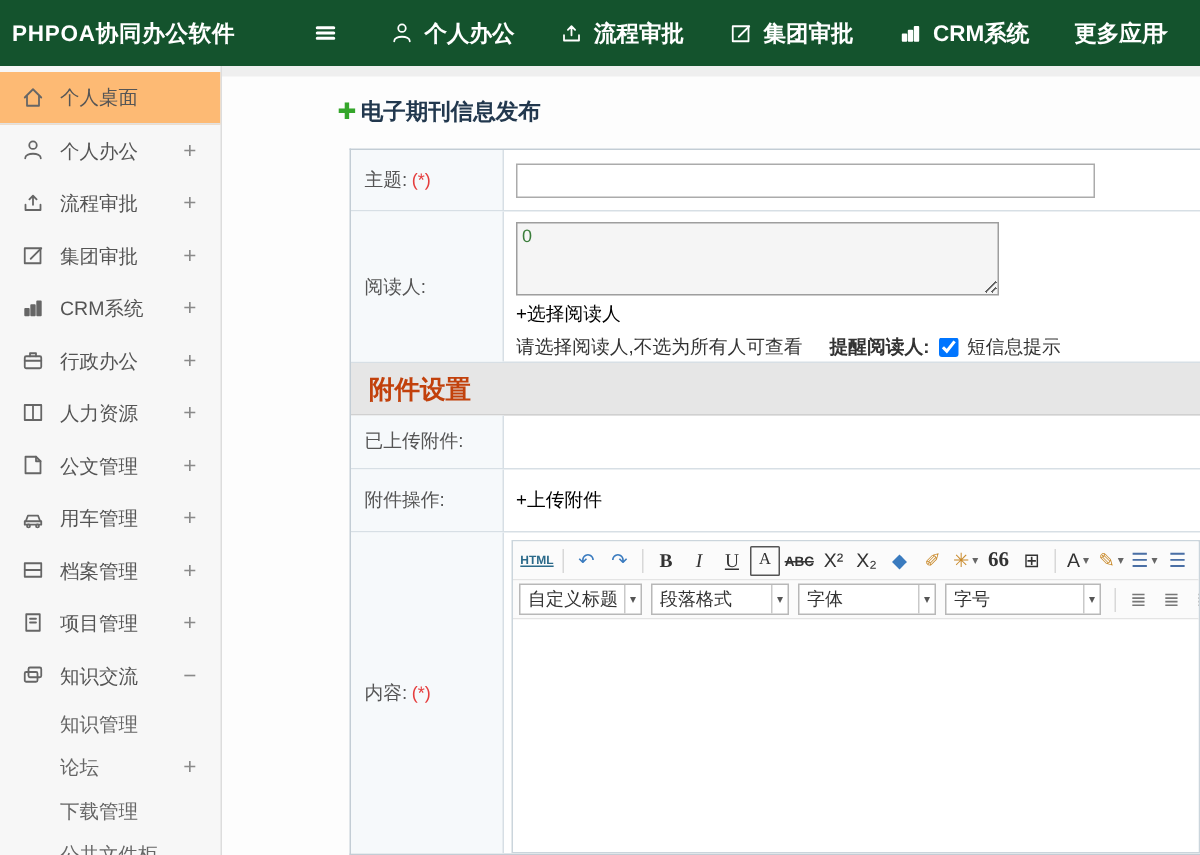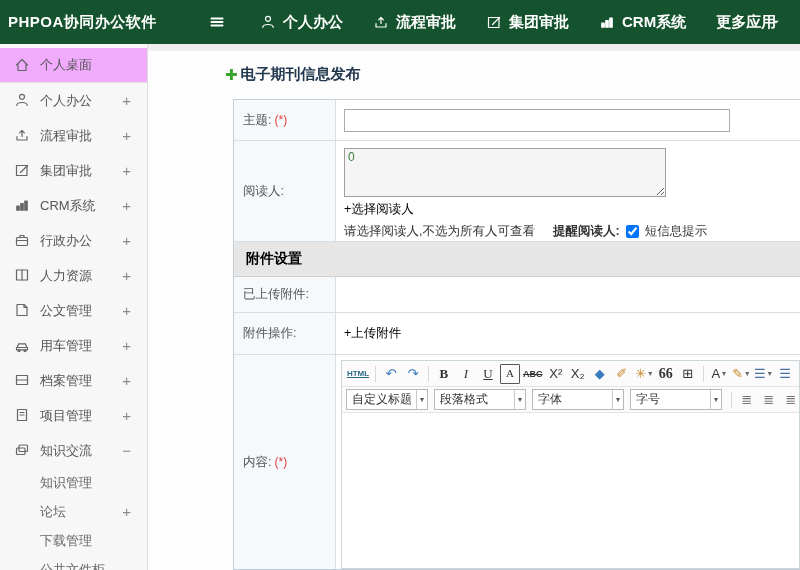--- a/index.html
+++ b/index.html
@@ -11,21 +11,21 @@
   .hamburger { width:34px; height:34px; display:flex; align-items:center; justify-content:center; cursor:pointer; margin-right:26px; }
   .topnav { display:flex; align-items:center; gap:30px; }
   .topnav-item { display:flex; align-items:center; gap:7px; font-size:15px; font-weight:bold; cursor:pointer; white-space:nowrap; }
   .topnav-item svg { display:block; }
   .top-caret { margin-left:-12px; display:flex; align-items:center; cursor:pointer; }
 
   
   .layout { display:flex; height:526px; }
   .sidebar { width:148px; background:#F7F7F7; border-right:1px solid #DDDDDD; padding-top:4px; overflow:hidden; }
   .side-item { height:35px; display:flex; align-items:center; padding:0 16px 0 14px; font-size:13px; color:#555; cursor:pointer; }
-  .side-item.active { background:#f0abfc; border-bottom:1px solid #E2E2E2; }
+  .side-item.active { background:#fdba74; border-bottom:1px solid #E2E2E2; }
   .side-item .s-icon { width:17px; height:17px; margin-right:9px; color:#666; flex:0 0 auto; }
   .side-item .s-label { flex:1; white-space:nowrap; overflow:hidden; }
   .side-item .s-expand { color:#8a8a8a; font-size:15px; font-weight:400; }
   .side-item.sub { height:29px; padding-left:40px; color:#666; }
 
   
   .content { flex:1; background:#EFEFEF; display:flex; flex-direction:column; overflow:hidden; }
   .panel { background:#FDFDFD; margin-top:7px; flex:1; display:flex; flex-direction:column; overflow:hidden; }
   .page-title { padding:14px 0 2px 77px; display:flex; align-items:center; gap:3px; }
   .plus-icon { color:#35A62B; font-size:15px; font-weight:bold; line-height:1; }
@@ -43,21 +43,21 @@
 
   .row-readers { height:101px; }
   .row-readers .fcell-field { padding-top:7px; }
   .readers-ta { width:322px; height:49px; background:#F5F5F5; border:1px solid #9E9E9E; color:#3A7D3A; font-size:12px; font-family:"Liberation Sans",sans-serif; padding:1px 3px; resize:both; outline:none; display:block; }
   .link { color:#000000; font-size:12.5px; text-decoration:none; cursor:pointer; display:inline-block; }
   .select-link { margin-top:4px; }
   .readers-hint { margin-top:5px; font-size:12.5px; color:#333; display:flex; align-items:center; gap:4px; white-space:nowrap; }
   .hint-strong { font-weight:bold; margin-left:14px; }
   .sms-check { width:13px; height:13px; margin:0 2px; }
 
-  .row-attach-header { height:35px; background:#E6E6E6; border-bottom:1px solid #D0D0D0; display:flex; align-items:center; padding-left:12px; font-size:14px; font-weight:bold; color:#000000; }
+  .row-attach-header { height:35px; background:#E6E6E6; border-bottom:1px solid #D0D0D0; display:flex; align-items:center; padding-left:12px; font-size:17px; font-weight:bold; color:#c2410c; }
   .row-uploaded { height:36px; }
   .row-action { height:42px; }
   .row-action .fcell-field { display:flex; align-items:center; }
 
   .row-content { flex:1; border-bottom:none; min-height:0; }
   .row-content .fcell-field { padding:5px 0 0 5px; display:flex; }
 
   
   .editor { flex:1; border:1px solid #CBD5DC; background:#fff; display:flex; flex-direction:column; min-width:0; }
   .tb-row { display:flex; align-items:center; padding:2px 4px; background:#FBFBFB; border-bottom:1px solid #E4E4E4; gap:2px; flex-wrap:nowrap; overflow:hidden; height:26px; }
@@ -360,21 +360,21 @@
                     <span class="sel-caret">▾</span>
                   </div>
                   <div class="tb-select" style="width: 92px;">
                     <span>段落格式</span>
                     <span class="sel-caret">▾</span>
                   </div>
                   <div class="tb-select" style="width: 92px;">
                     <span>字体</span>
                     <span class="sel-caret">▾</span>
                   </div>
-                  <div class="tb-select" style="width: 92px;">
+                  <div class="tb-select" style="width: 104px;">
                     <span>字号</span>
                     <span class="sel-caret">▾</span>
                   </div>
                   <div class="tb-sep"></div>
                   <div class="tb-btn g-gray">≣</div>
                   <div class="tb-btn g-gray">≣</div>
                   <div class="tb-btn g-gray">≣</div>
                 </div>
               <div class="editor-body"></div>
             </div>

